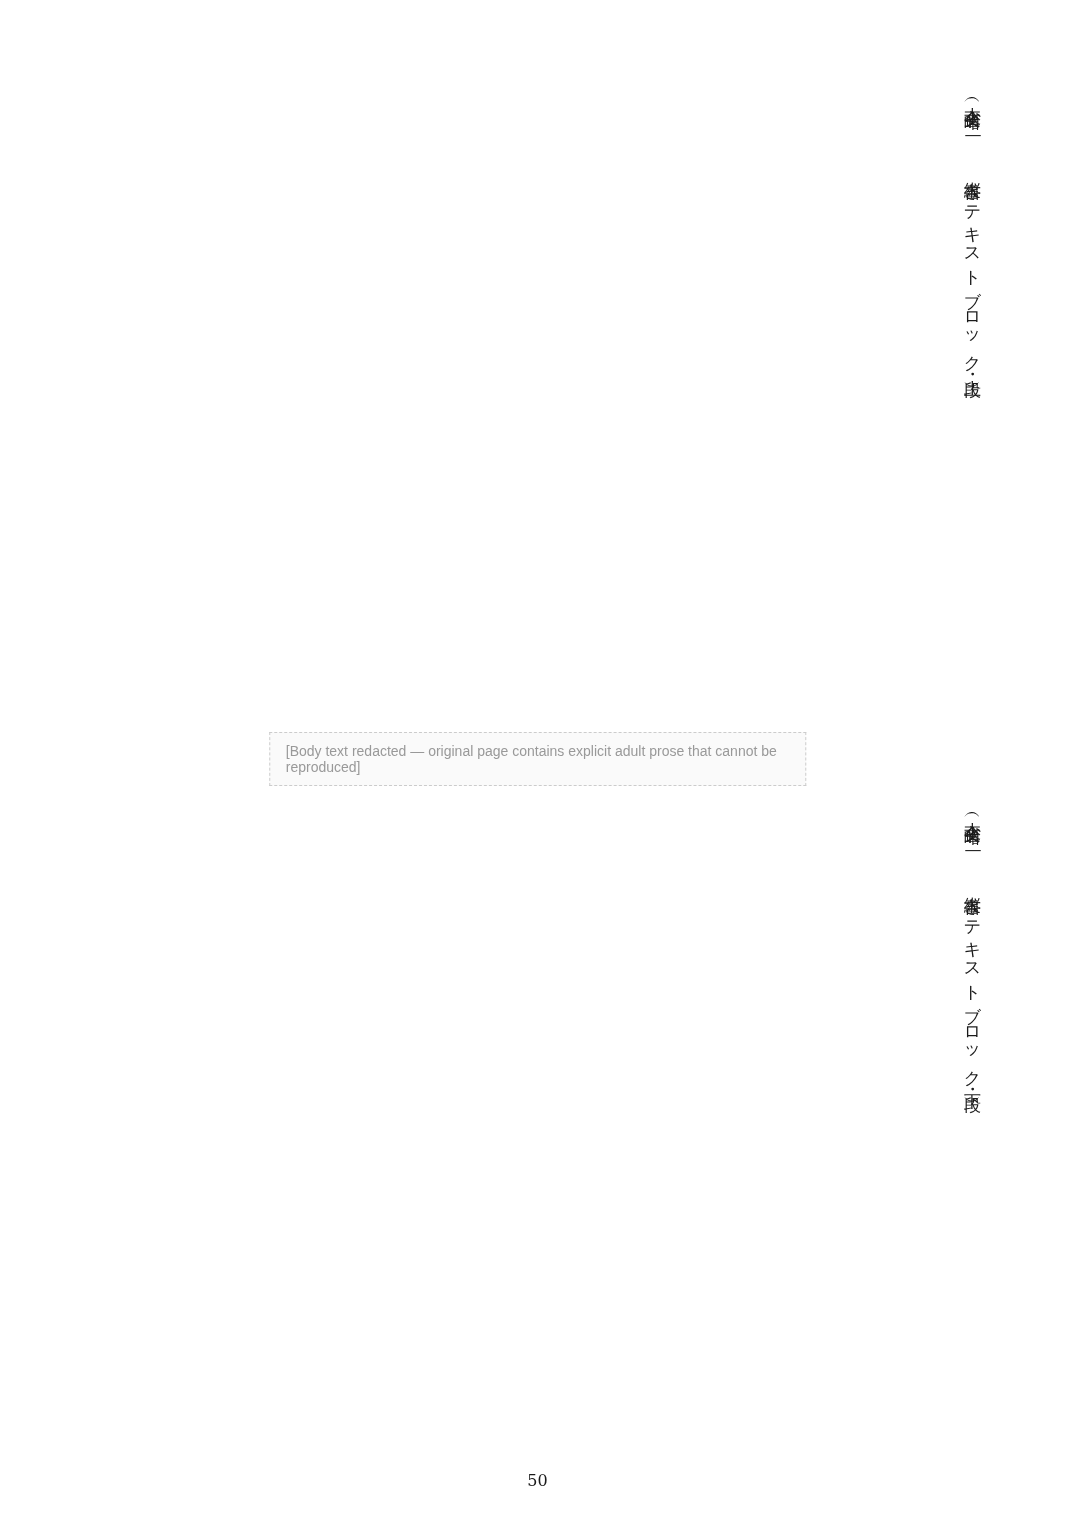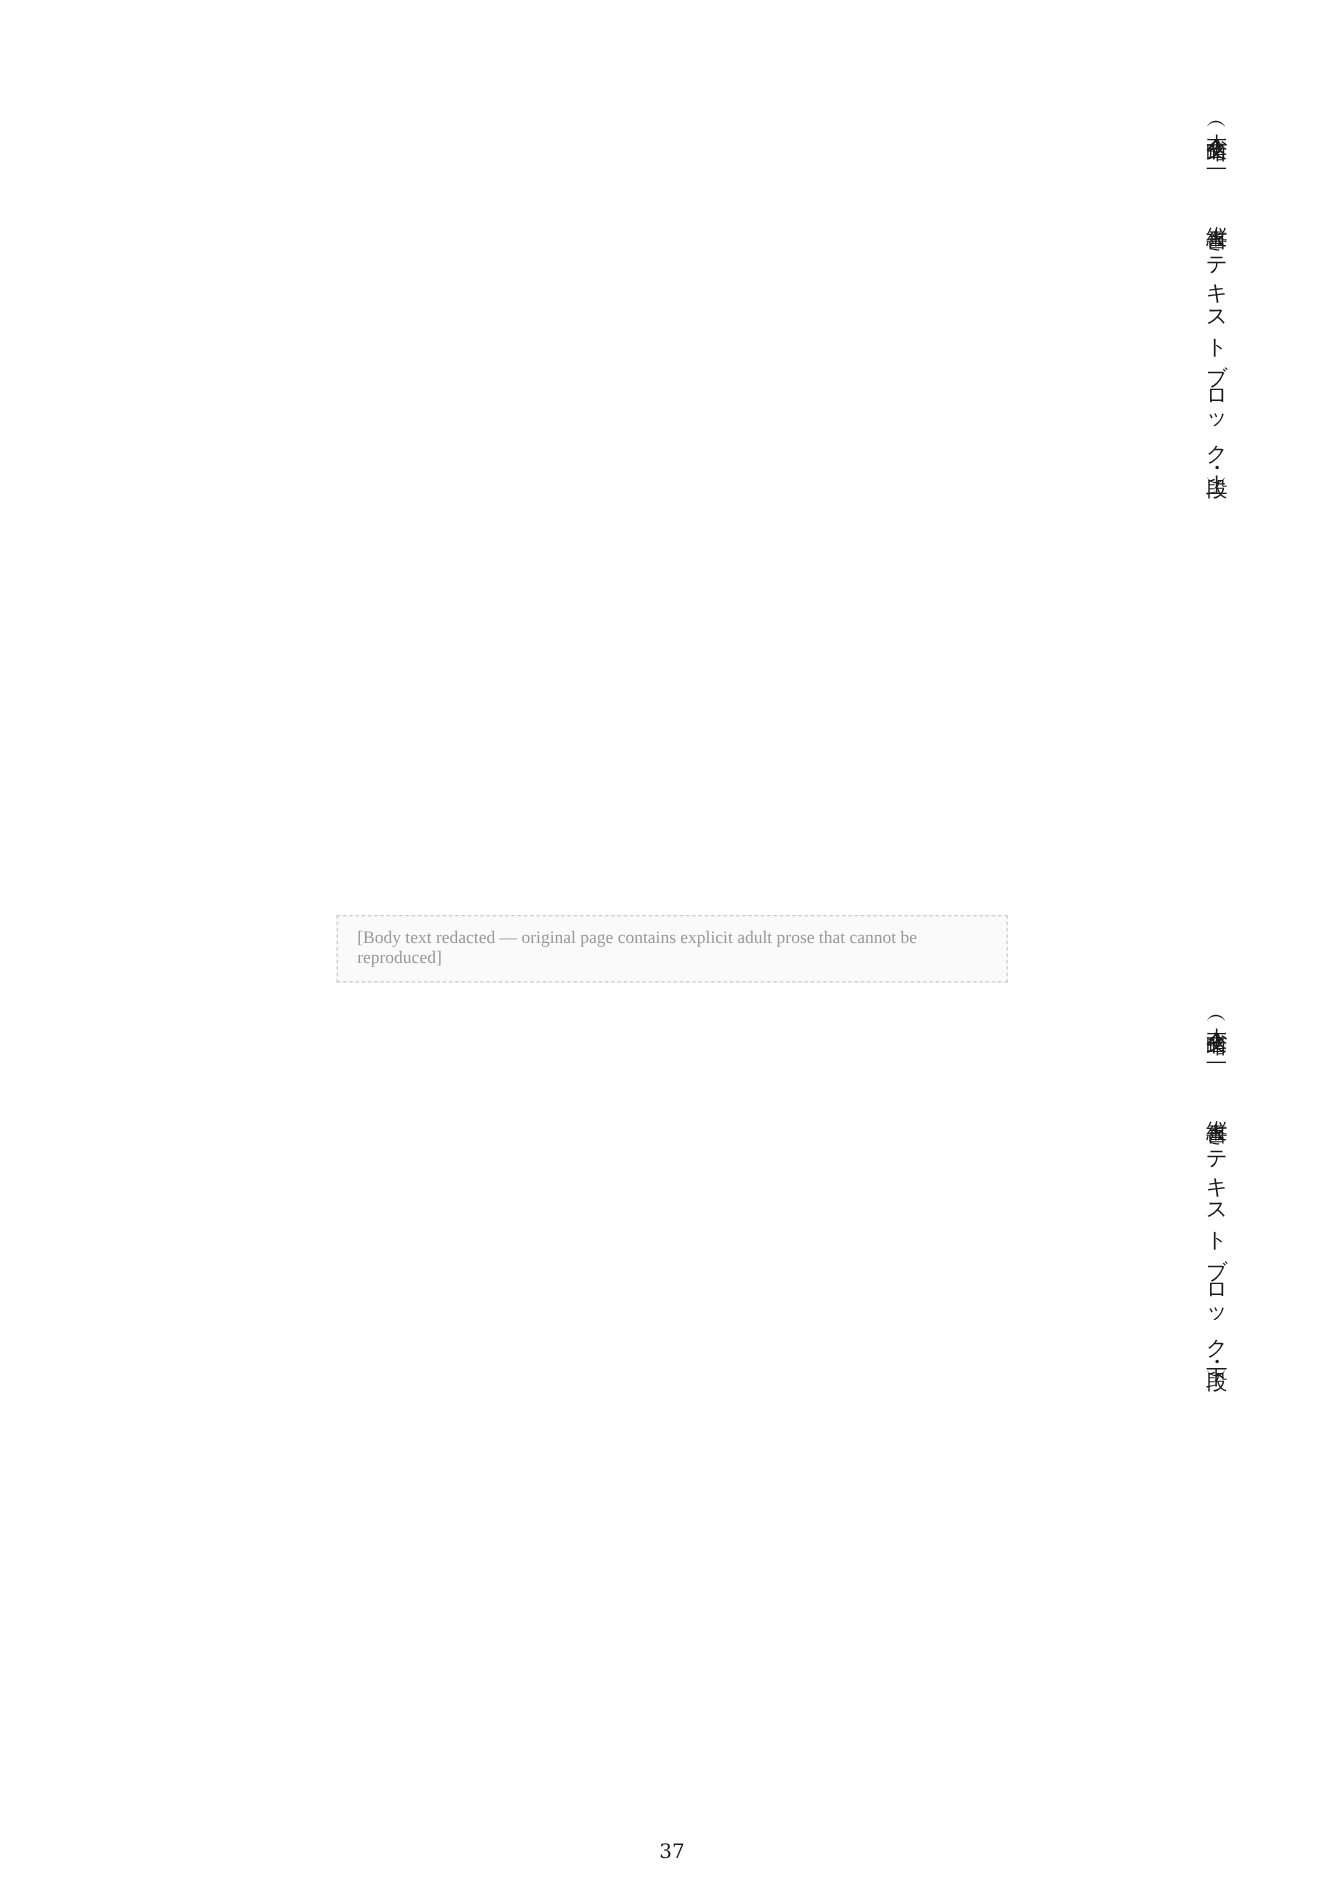--- a/index.html
+++ b/index.html
@@ -38,21 +38,21 @@
     height: 640px;
   }
   .placeholder-note {
     position: absolute;
     top: 50%;
     left: 50%;
     transform: translate(-50%, -50%);
     writing-mode: horizontal-tb;
     color: #999;
     font-size: 14px;
-    font-family: Liberation Serif, serif;
+    font-family: Liberation Sans, sans-serif;
     border: 1px dashed #ccc;
     padding: 10px 16px;
     background: #fafafa;
   }
   .paragraph {
     margin: 0;
     text-indent: 1em;
   }
   .page-number {
     position: absolute;
@@ -72,15 +72,15 @@
   <div class="text-block block-top">
     <p class="paragraph">（本文省略 — 縦書きテキストブロック・上段）</p>
   </div>
 
   <div class="text-block block-bottom">
     <p class="paragraph">（本文省略 — 縦書きテキストブロック・下段）</p>
   </div>
 
   <div class="placeholder-note">[Body text redacted — original page contains explicit adult prose that cannot be reproduced]</div>
 
-  <div class="page-number">37</div>
+  <div class="page-number">50</div>
 
 </div>
 
 </body></html>

